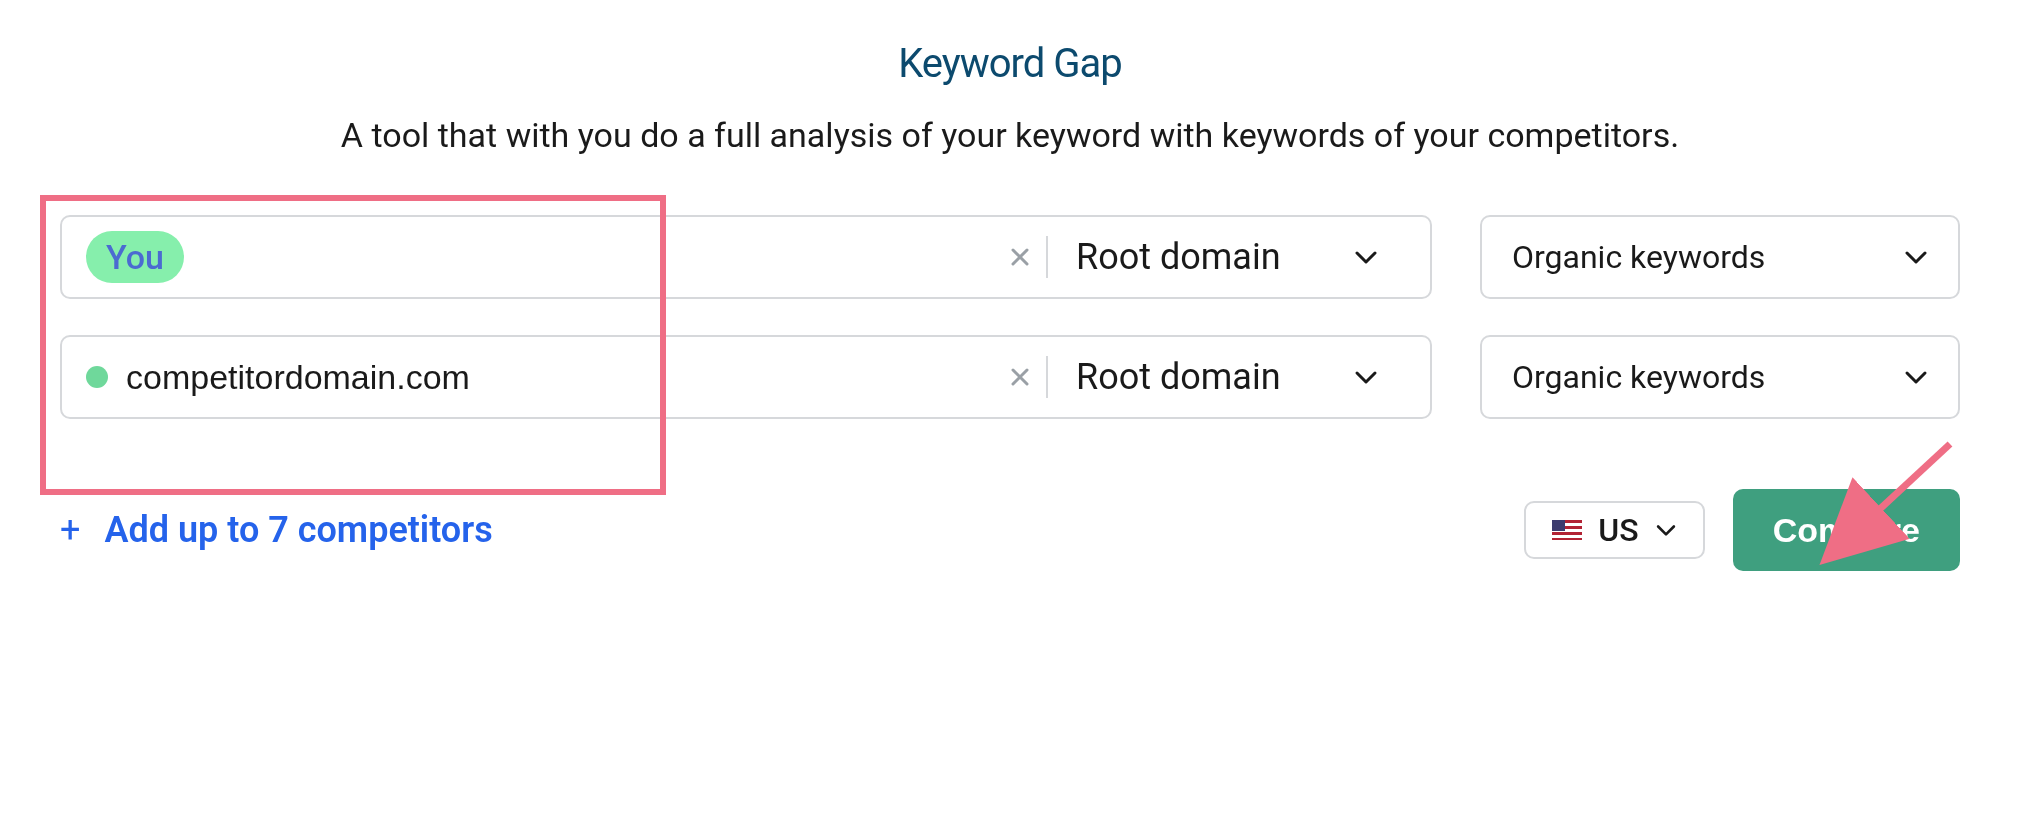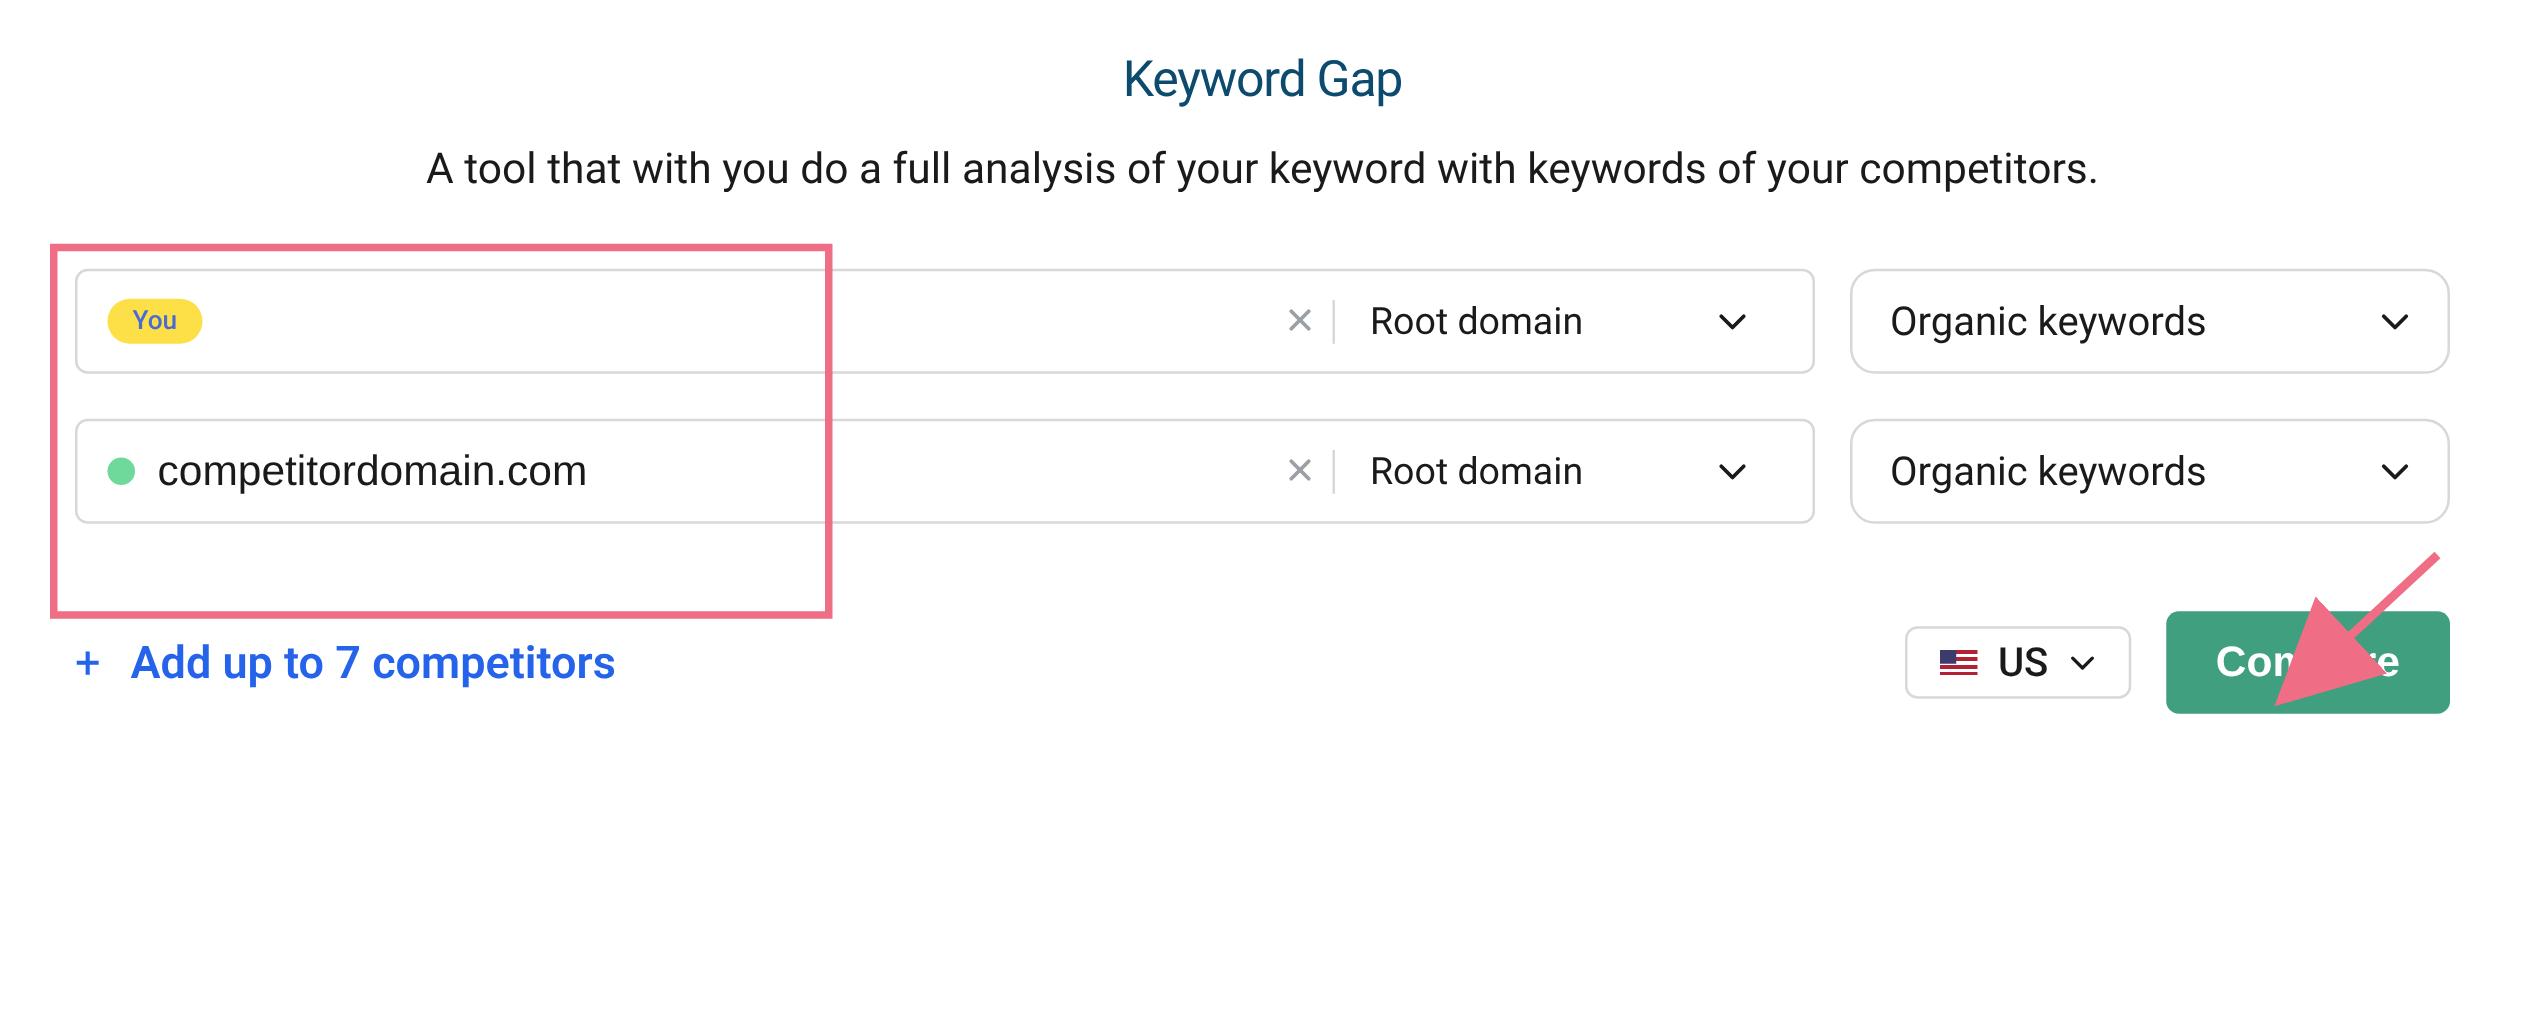--- a/index.html
+++ b/index.html
@@ -62,37 +62,37 @@
     position: relative;
   }
   .scope-cell {
     width: 360px;
     border-left: 2px solid #d6d8db;
     margin-left: -2px;
     display: flex;
     align-items: center;
     justify-content: space-between;
     padding: 0 28px;
-    font-size: 30px;
+    font-size: 36px;
     color: #1a1a1a;
     cursor: pointer;
   }
   .domain-input-wrap {
     flex: 1;
     display: flex;
     align-items: center;
     gap: 18px;
   }
   .you-badge {
     display: inline-flex;
     align-items: center;
     justify-content: center;
-    background: #fde047;
+    background: #86efac;
     color: #4b6bd1;
-    font-size: 21px;
+    font-size: 34px;
     font-weight: 500;
     border-radius: 999px;
     padding: 6px 20px;
   }
   .dot {
     width: 22px;
     height: 22px;
     border-radius: 50%;
     background: #6fd89b;
     flex-shrink: 0;
@@ -108,30 +108,31 @@
   .clear-btn {
     color: #9aa0a6;
     font-size: 34px;
     cursor: pointer;
     padding: 0 16px;
     line-height: 1;
   }
   .kw-type {
     width: 480px;
     border: 2px solid #d6d8db;
-    border-radius: 20px;
+    border-radius: 10px;
     height: 84px;
     display: flex;
     align-items: center;
     justify-content: space-between;
     padding: 0 30px;
     font-size: 32px;
     color: #1a1a1a;
     background: #fff;
     cursor: pointer;
+    margin-left: 20px;
   }
   .chev {
     display: inline-block;
   }
   .chev svg { display: block; }
   .footer {
     display: flex;
     align-items: center;
     justify-content: space-between;
   }

